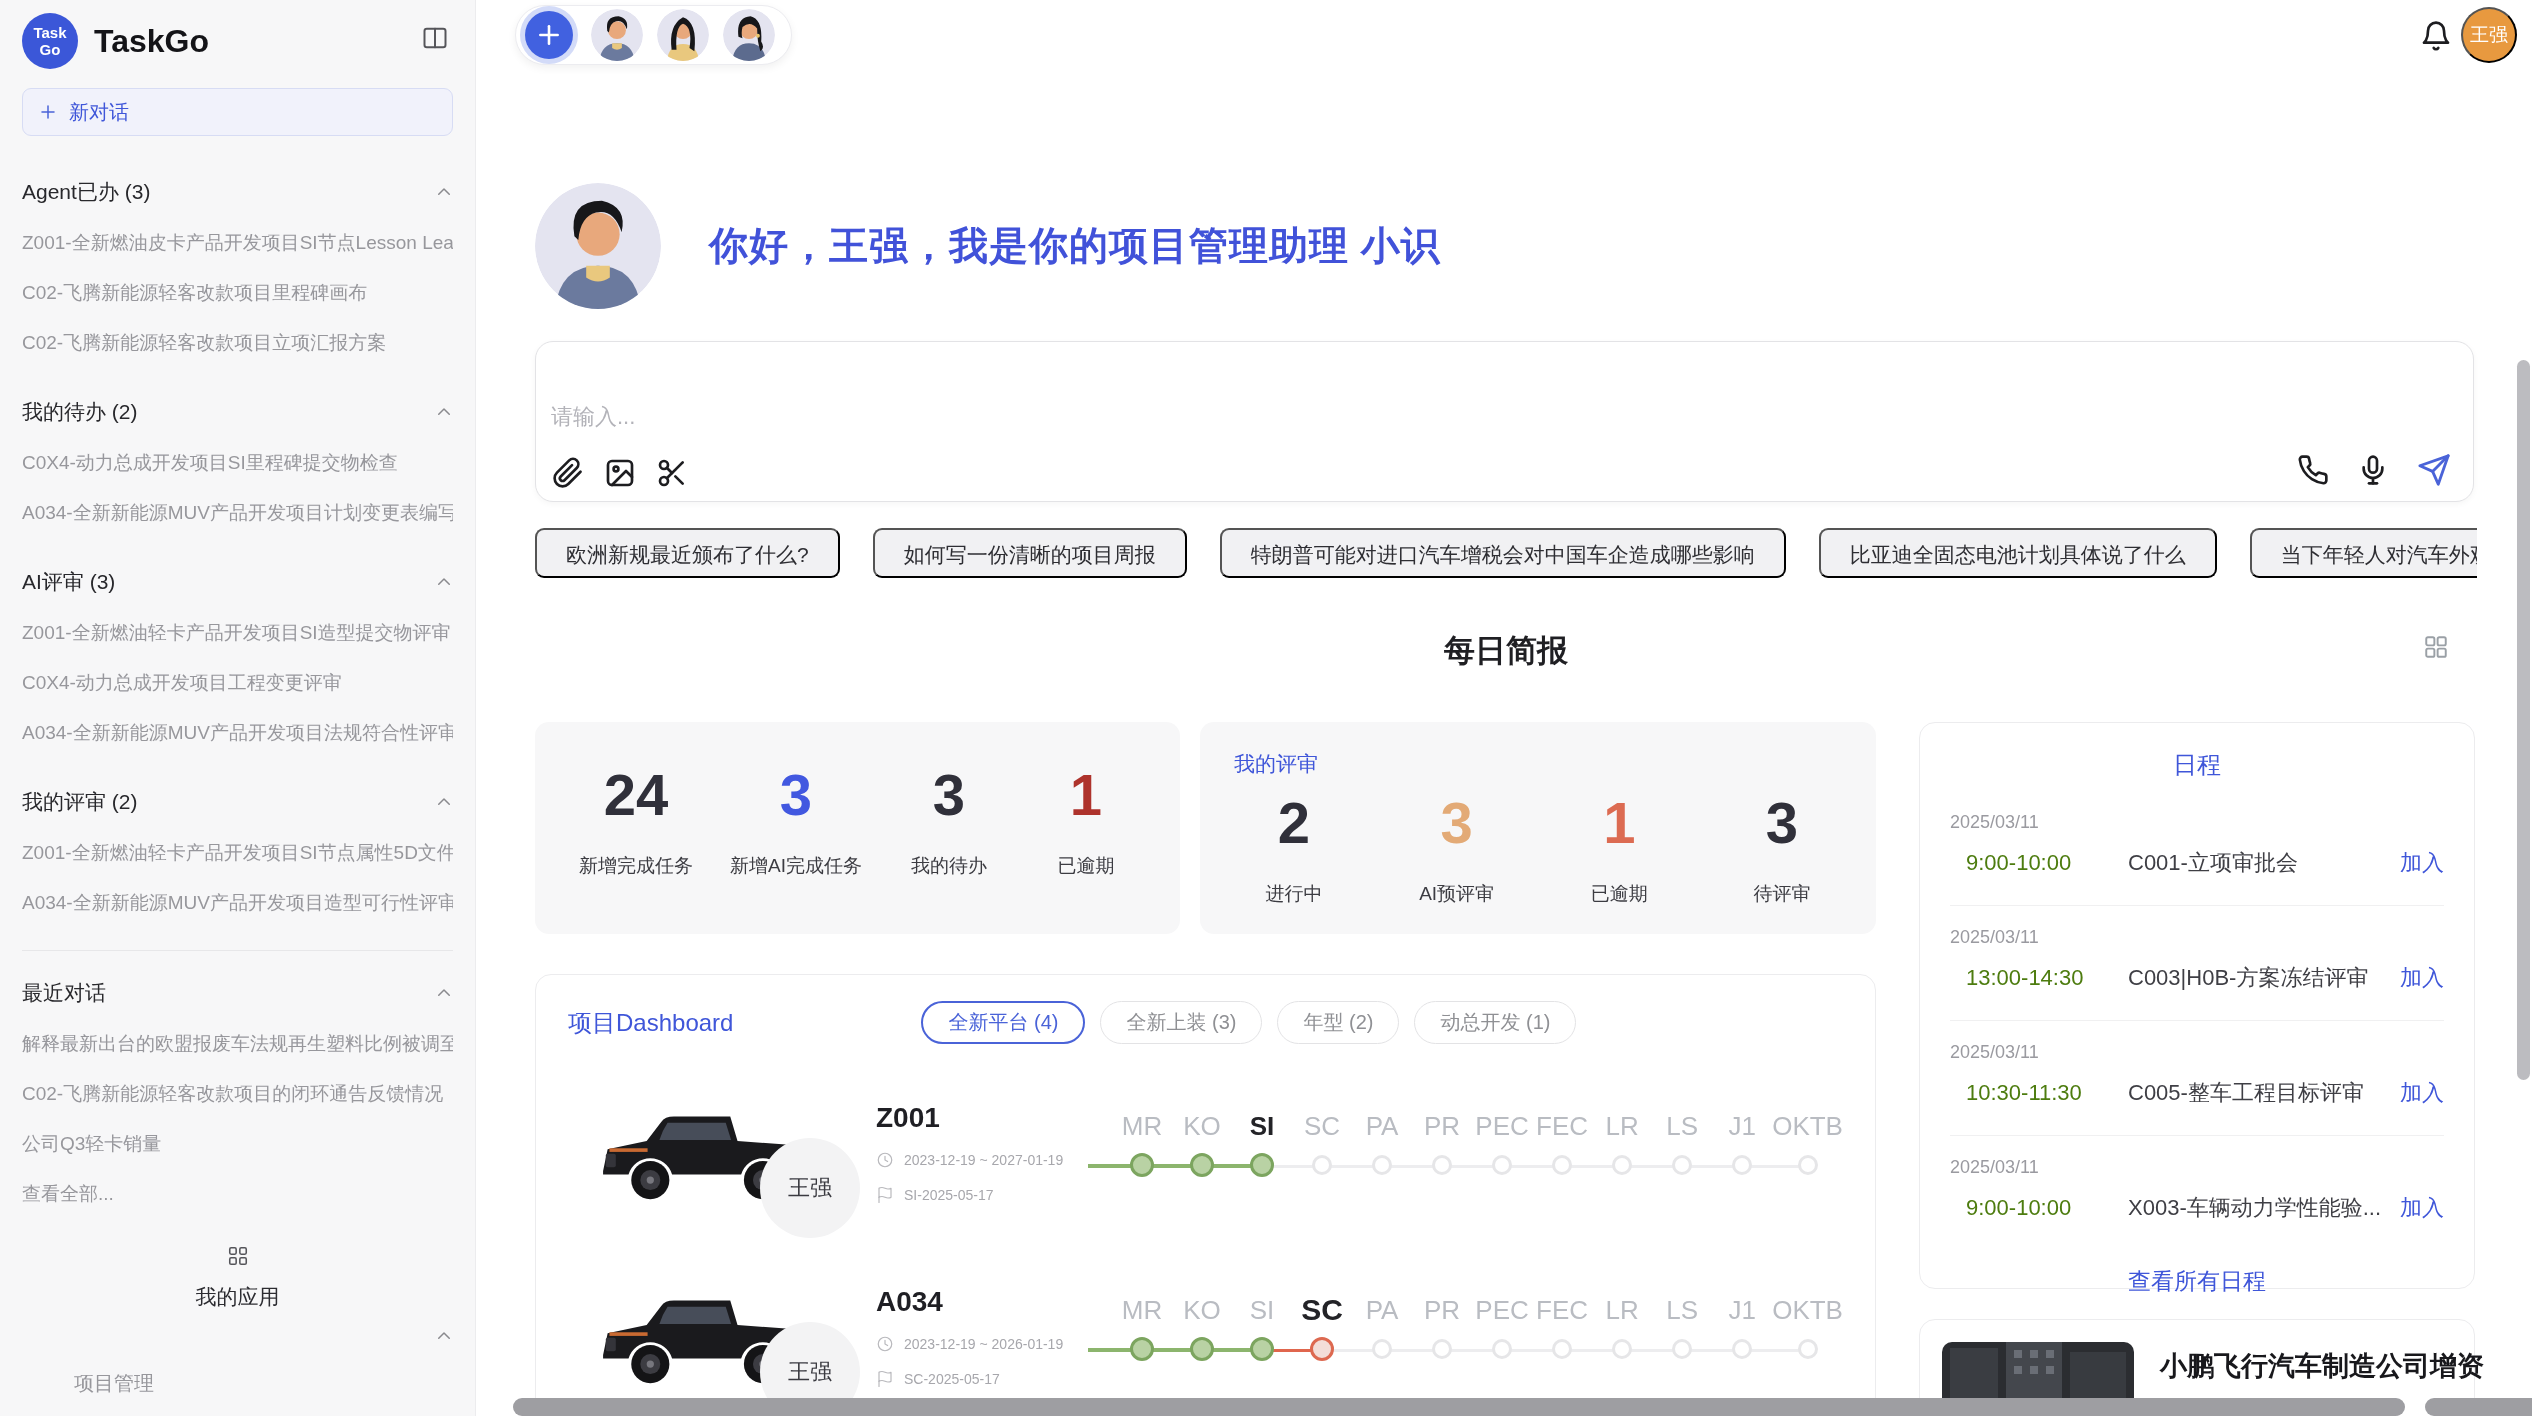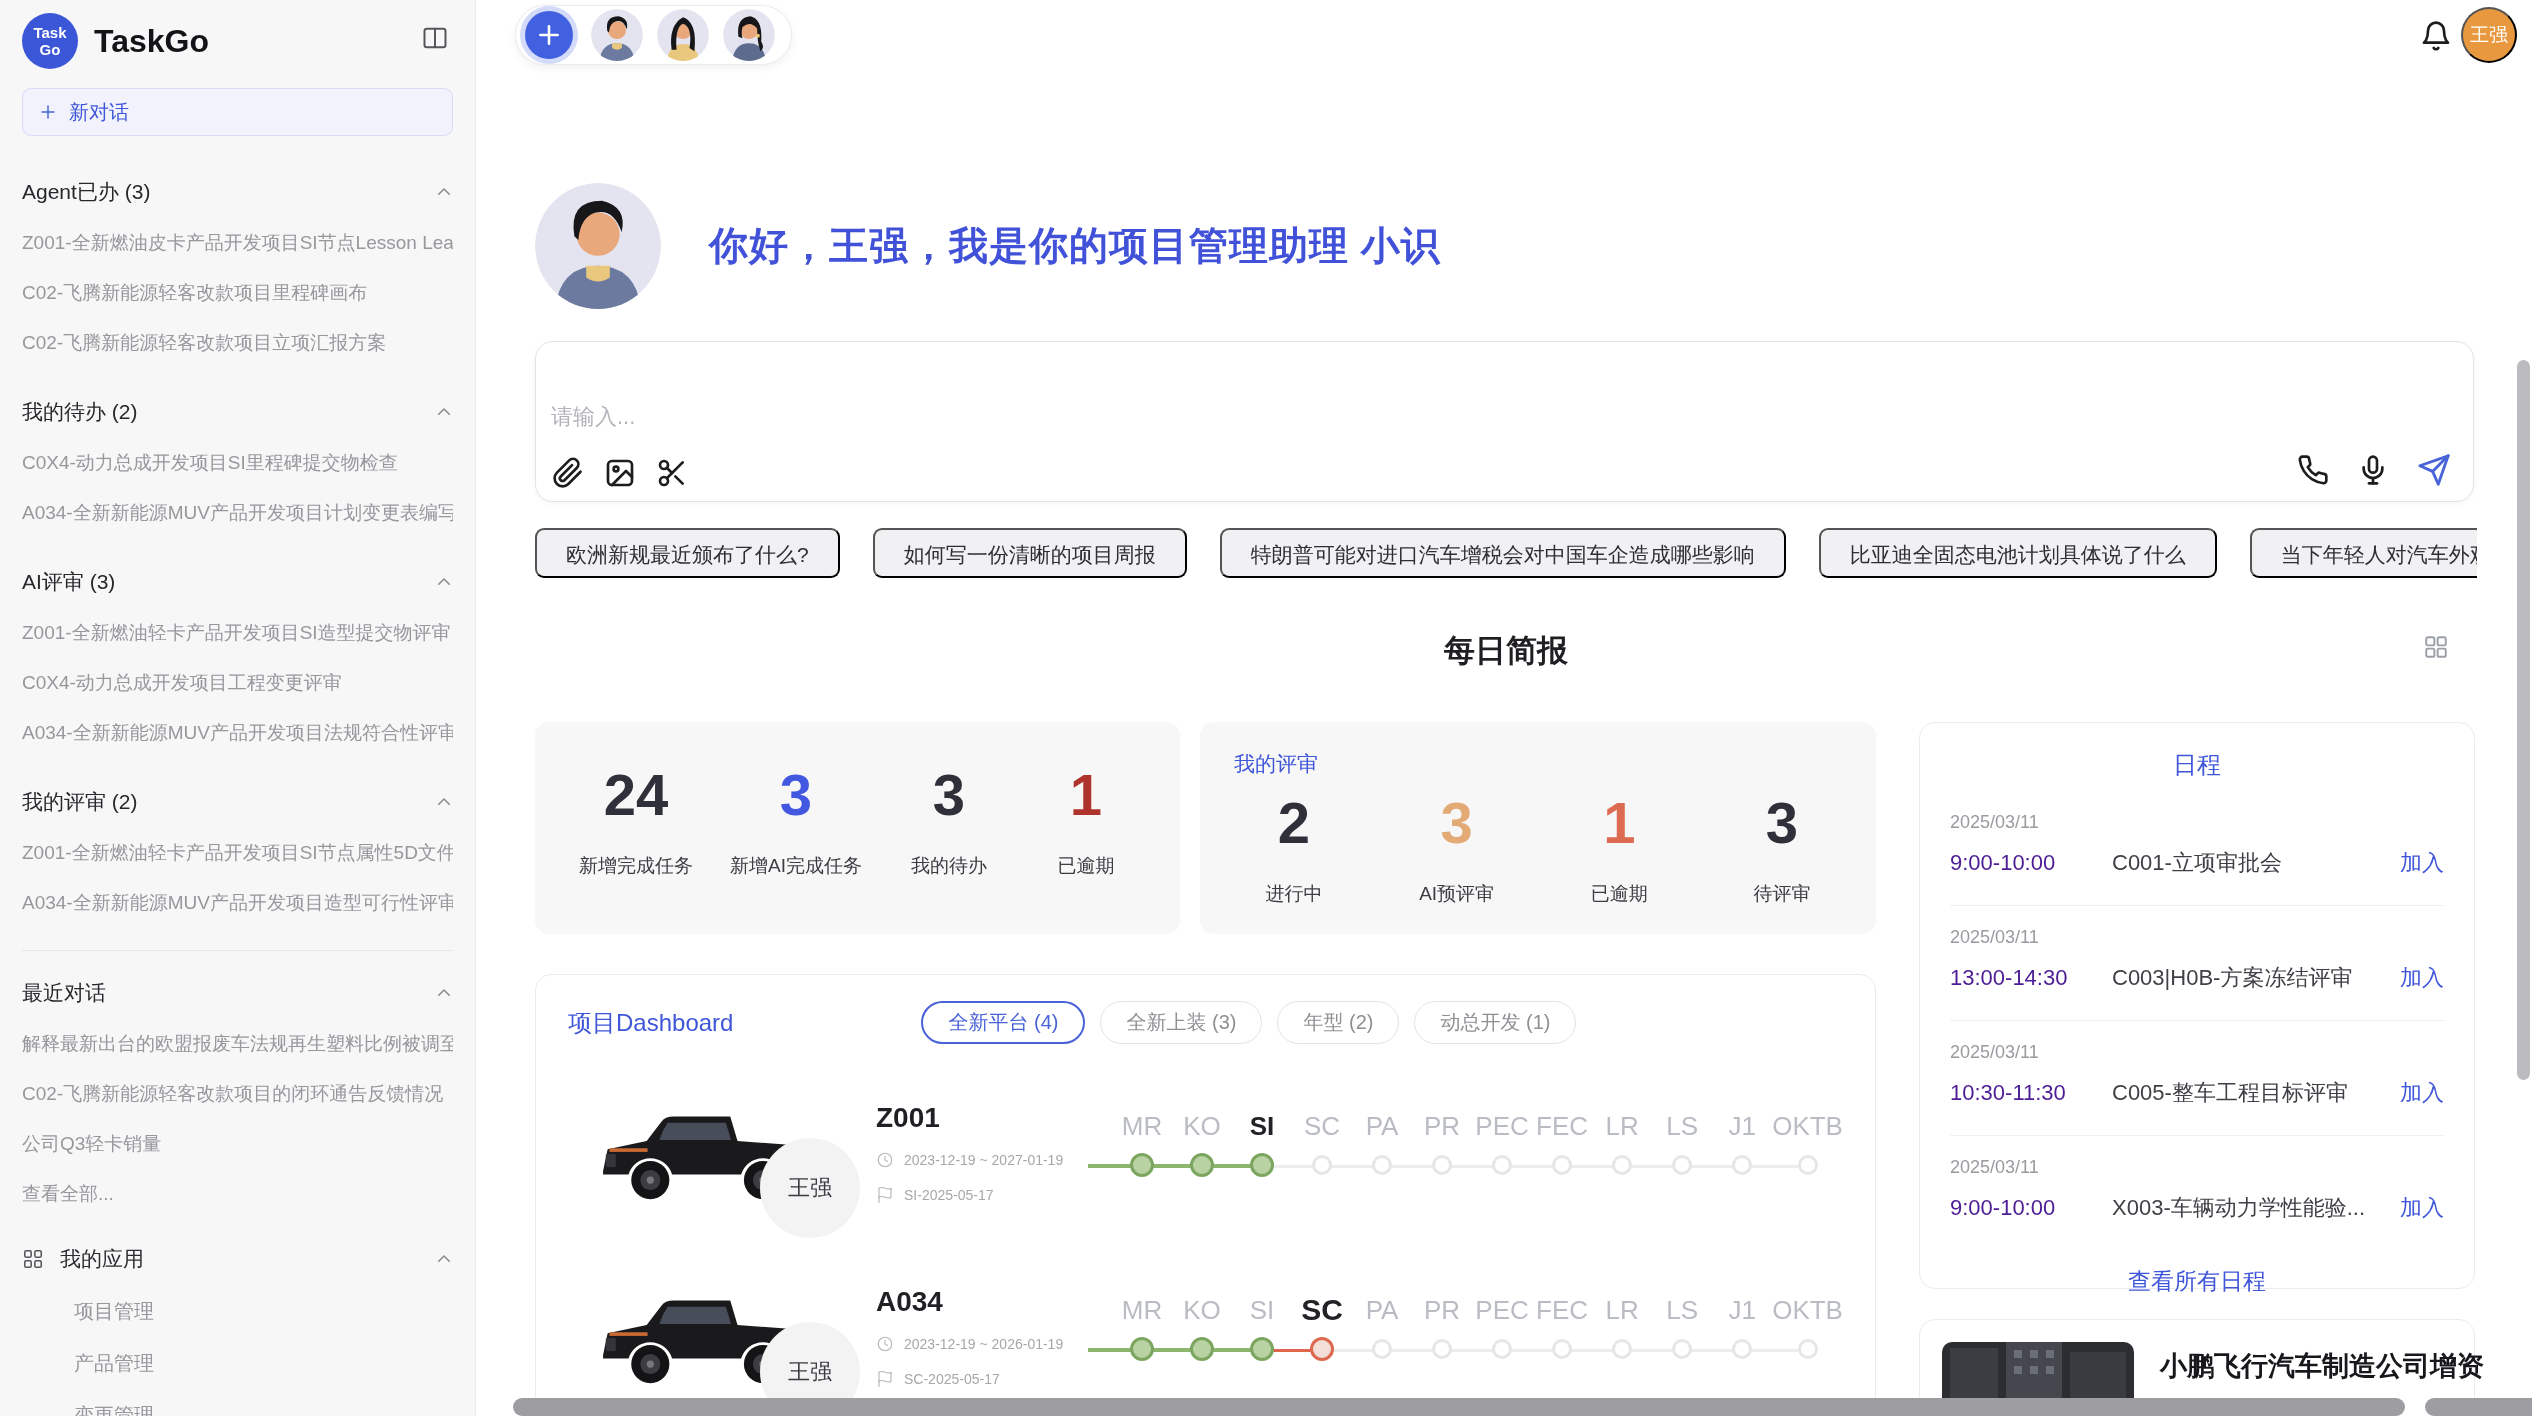--- a/index.html
+++ b/index.html
@@ -12,21 +12,21 @@
   .side-top { display:flex; align-items:center; position:relative; height:62px; }
   .logo { width:56px; height:56px; border-radius:50%; background:#3b57d8; color:#fff; display:flex; flex-direction:column; align-items:center; justify-content:center; font-size:15px; font-weight:700; line-height:17px; }
   .app-title { font-size:32px; font-weight:700; color:#141418; margin-left:16px; }
   .panel-btn { position:absolute; right:4px; top:14px; background:none; border:none; cursor:pointer; }
   .new-chat { margin-top:16px; width:100%; height:48px; border-radius:9px; background:#f1f2fb; border:1px solid #d7dcf4; color:#3f56d9; font-size:20px; display:flex; align-items:center; gap:12px; padding:0 16px; cursor:pointer; }
   .sec { margin-top:42px; }
   .sec-head { display:flex; align-items:center; justify-content:space-between; cursor:pointer; }
   .sec-title { font-size:21px; color:#28282c; }
   .sec-item { margin-top:24px; font-size:19px; color:#97979c; white-space:nowrap; overflow:hidden; cursor:pointer; }
   .divider { height:1px; background:#e7e7e9; margin-top:34px; }
-  .app-row { display:flex; align-items:center; gap:16px; margin-top:28px; cursor:pointer; }
+  .app-row { display:flex; align-items:center; gap:16px; margin-top:28px; cursor:pointer;flex-direction:column; }
   .app-row .row-label { font-size:21px; color:#2c2c31; }
   .app-row .chev { margin-left:auto; }
   .sub-item { margin-left:52px; margin-top:25px; font-size:20px; color:#97979c; cursor:pointer; }
   .icon-g { stroke:#55555a; fill:none; stroke-width:1.7; stroke-linecap:round; stroke-linejoin:round; }
   .chev-svg { stroke:#8a8a8e; fill:none; stroke-width:2; stroke-linecap:round; stroke-linejoin:round; }
 
   
   .main { position:relative; flex:1; height:1416px; overflow:hidden; background:#fff; }
 
   .pill { position:absolute; left:39px; top:5px; height:60px; background:#fff; border:1px solid #ececf0; border-radius:32px; box-shadow:0 3px 8px rgba(0,0,0,.06); display:flex; align-items:center; gap:14px; padding:0 16px 0 9px; }
@@ -96,21 +96,21 @@
   .ms-dot { width:20px; height:20px; margin-top:12px; border-radius:50%; background:#fff; border:3px solid #e6e6e8; z-index:1; }
   .ms.done .ms-dot { width:24px; height:24px; margin-top:10px; background:#b9d2a4; border-color:#7ca55f; }
   .ms.alert .ms-dot { width:24px; height:24px; margin-top:10px; background:#f3ded8; border-color:#dd6950; }
 
   .sched-card { border:1px solid #ececee; border-radius:16px; height:567px; padding:26px 30px 18px; background:#fff; }
   .sched-title { text-align:center; font-size:24px; color:#3f56d9; margin-bottom:10px; }
   .event { padding:21px 0 27px; }
   .event + .event { border-top:1px solid #f0f0f1; }
   .ev-date { font-size:18px; color:#9a9aa0; }
   .ev-row { display:flex; align-items:center; margin-top:15px; }
-  .ev-time { font-size:22px; color:#4c1d95; width:152px; flex-shrink:0; }
+  .ev-time { font-size:22px; color:#4d7c0f; width:152px; flex-shrink:0;margin-left:16px; }
   .ev-name { flex:1; font-size:22px; color:#3f3f45; margin-left:10px; white-space:nowrap; overflow:hidden; }
   .ev-join { font-size:22px; color:#3f56d9; cursor:pointer; background:none; border:none; }
   .view-all { display:block; margin:16px auto 0; text-align:center; font-size:23px; color:#3f56d9; background:none; border:none; cursor:pointer; }
 
   .news-card { margin-top:30px; border:1px solid #ececee; border-radius:16px; padding:22px; display:flex; gap:26px; height:230px; background:#fff; }
   .news-img { width:192px; height:118px; border-radius:10px; overflow:hidden; flex-shrink:0; }
   .news-title { font-size:27px; font-weight:700; color:#18181c; margin-top:6px; }
   .news-snippet { font-size:22px; color:#6d6d73; margin-top:28px; white-space:nowrap; overflow:hidden; }
 
   .hbar-a { position:absolute; left:37px; bottom:0; width:1892px; height:18px; background:#9e9ea2; border-radius:9px; }

